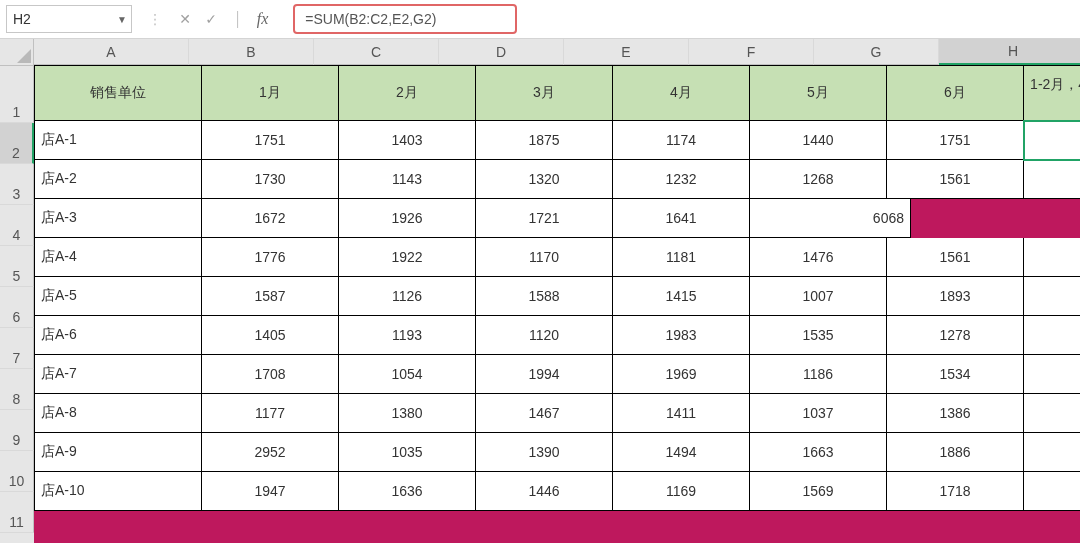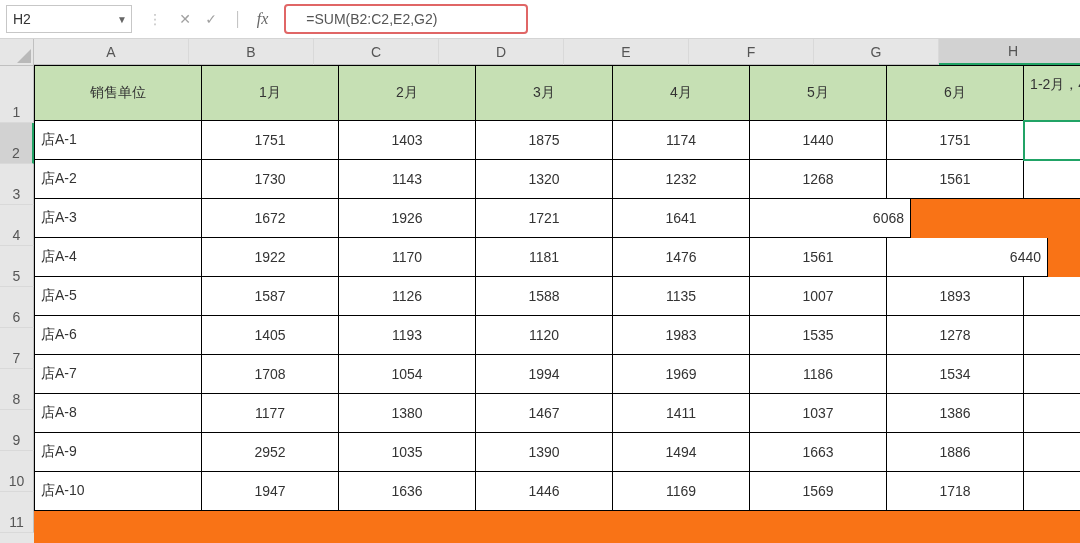--- a/index.html
+++ b/index.html
@@ -8,21 +8,21 @@
     font-family: "Microsoft YaHei", "SimSun", Arial, sans-serif;
     font-size: 14px;
     background: #ffffff;
     color: #333;
     user-select: none;
   }
   .app {
     width: 1080px;
     height: 543px;
     position: relative;
-    background: #f97316;
+    background: #be185d;
   }
 
   
   .formula-bar {
     display: flex;
     align-items: center;
     height: 38px;
     border-bottom: 1px solid #d4d4d4;
     background: #fff;
   }
@@ -52,32 +52,31 @@
   .fb-btn {
     width: 26px;
     text-align: center;
     color: #a0a0a0;
   }
   .fx-label {
     font-style: italic;
     font-family: "Times New Roman", serif;
     font-size: 16px;
     color: #666;
-    margin: 0 8px 0 4px;
+    margin: 0 25px 0 4px;
   }
   .formula-input {
     border: 2px solid #e06666;
     height: 26px;
     display: flex;
     align-items: center;
-    padding: 0 20px;
+    padding: 0 10px;
     min-width: 200px;
     border-radius: 4px;
     color: #555;
-    margin-left: 8px;
   }
 
   
   .sheet {
     position: relative;
     display: flex;
     height: calc(100% - 38px);
     overflow: hidden;
   }
 
@@ -295,33 +294,34 @@
           <div class="row">
             <div class="cell data-cell first-col body wA h38">店A-3</div>
             <div class="cell data-cell wB h38">1672</div>
             <div class="cell data-cell wC h38">1926</div>
             <div class="cell data-cell wD h38">1721</div>
             <div class="cell data-cell wF h38">1641</div>
             <div class="cell data-cell wH h38 num">6068</div>
           </div>
           <div class="row">
             <div class="cell data-cell first-col body wA h38">店A-4</div>
+            <div class="cell data-cell wB h38">1776</div>
             <div class="cell data-cell wC h38">1922</div>
             <div class="cell data-cell wD h38">1170</div>
             <div class="cell data-cell wE h38">1181</div>
             <div class="cell data-cell wF h38">1476</div>
             <div class="cell data-cell wG h38">1561</div>
             <div class="cell data-cell wH h38 num">6440</div>
           </div>
           <div class="row">
             <div class="cell data-cell first-col body wA h38">店A-5</div>
             <div class="cell data-cell wB h38">1587</div>
             <div class="cell data-cell wC h38">1126</div>
             <div class="cell data-cell wD h38">1588</div>
-            <div class="cell data-cell wE h38">1135</div>
+            <div class="cell data-cell wE h38">1415</div>
             <div class="cell data-cell wF h38">1007</div>
             <div class="cell data-cell wG h38">1893</div>
             <div class="cell data-cell wH h38 num">5741</div>
           </div>
           <div class="row">
             <div class="cell data-cell first-col body wA h38">店A-6</div>
             <div class="cell data-cell wB h38">1405</div>
             <div class="cell data-cell wC h38">1193</div>
             <div class="cell data-cell wD h38">1120</div>
             <div class="cell data-cell wE h38">1983</div>

